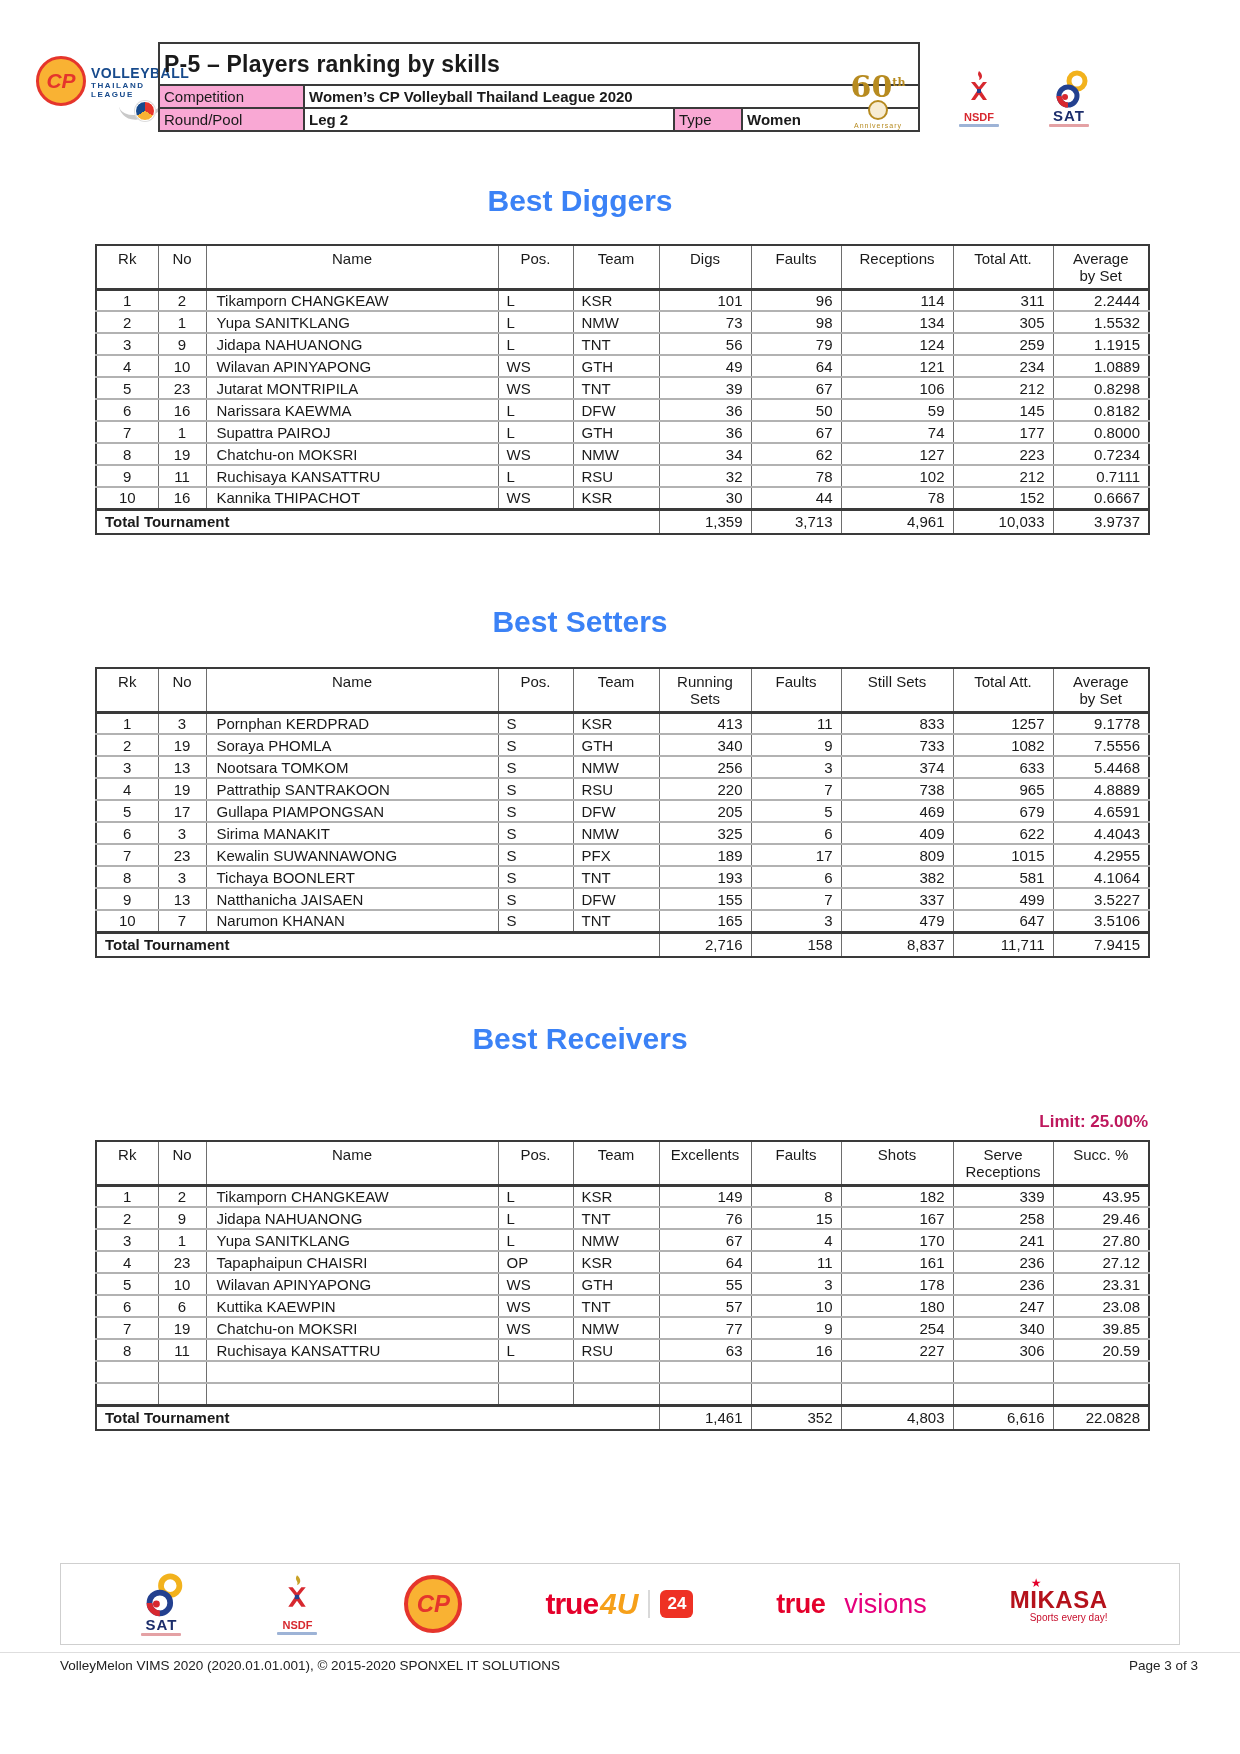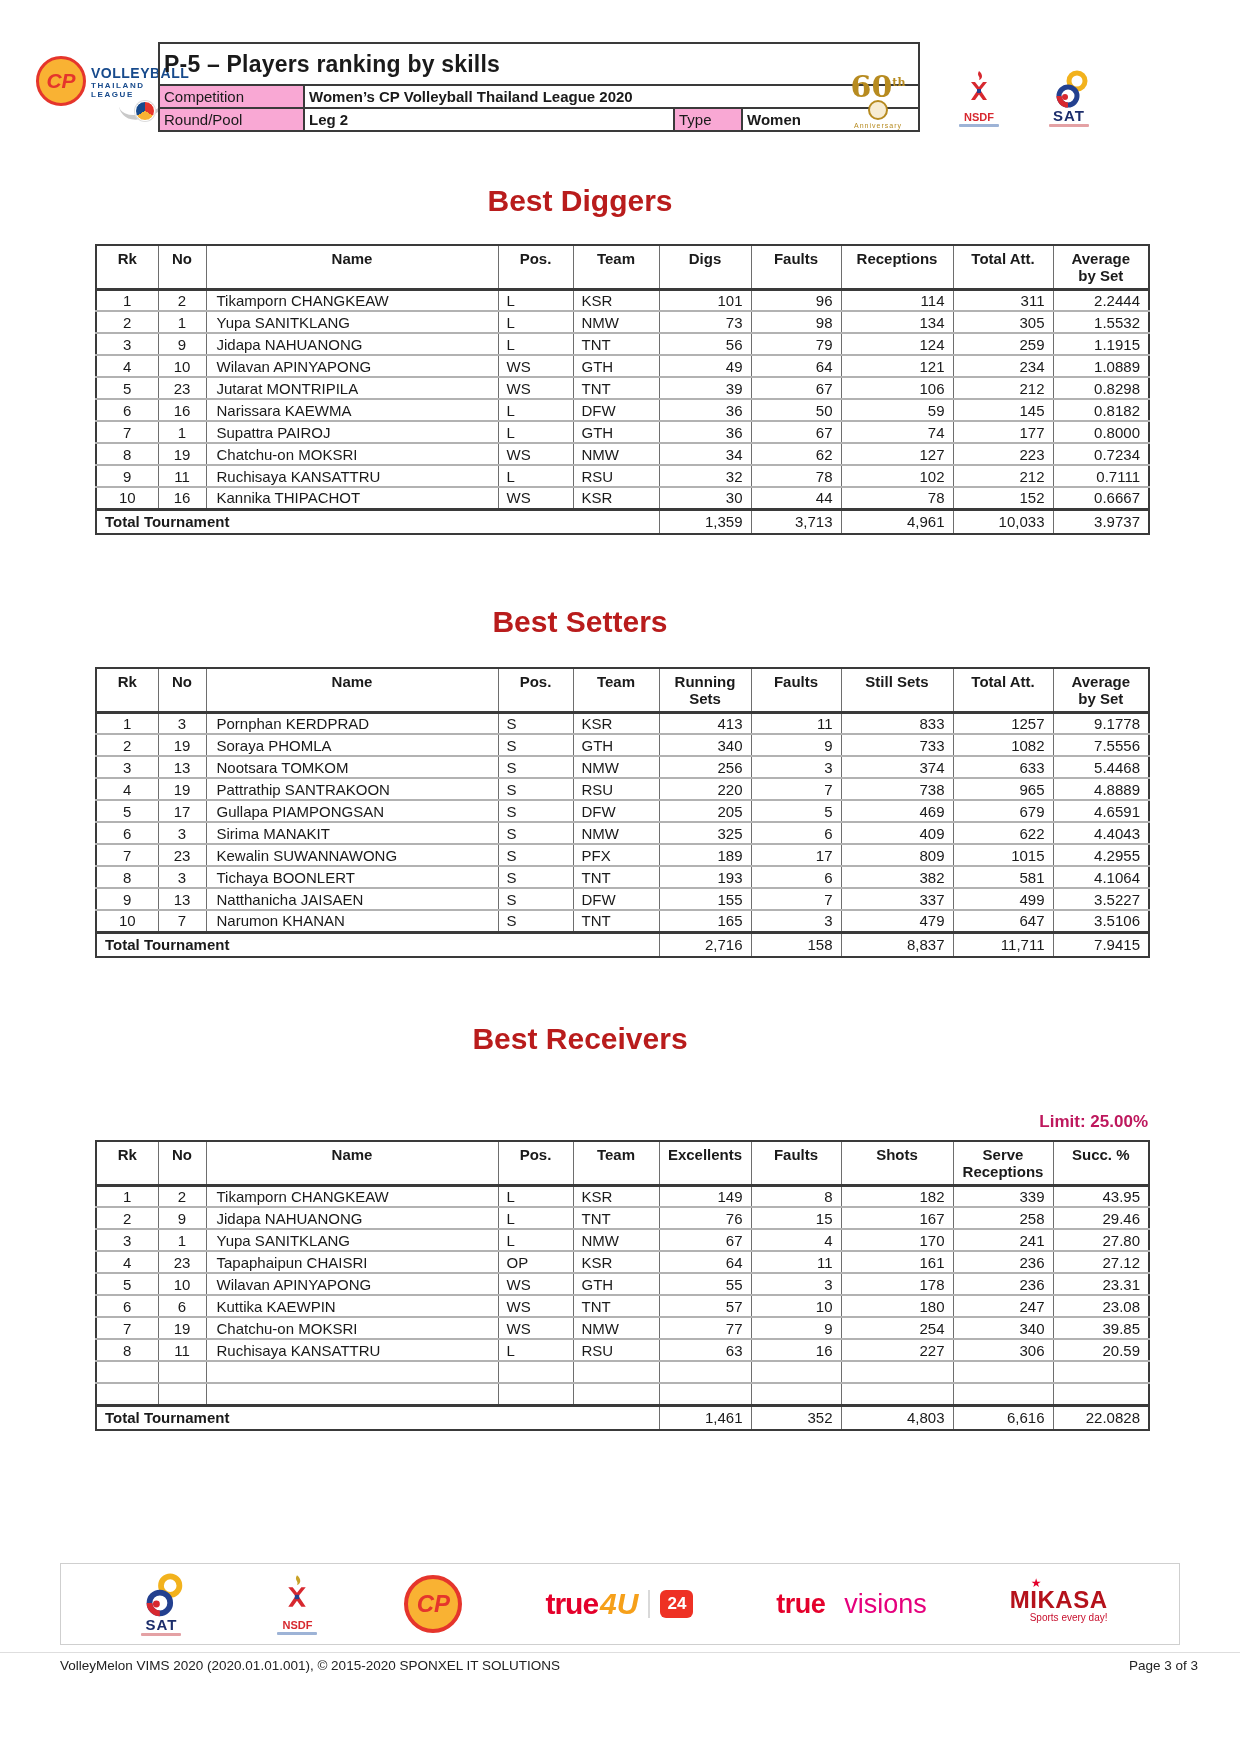--- a/index.html
+++ b/index.html
@@ -41,31 +41,31 @@
   .anniv-seal { width:20px; height:20px; margin:0 auto; border-radius:50%; border:2px solid #b78b20; background:#f7ecd2; }
   .anniv-cap { font-size:7px; letter-spacing:1px; margin-top:2px; }
   .org-ico { text-align:center; }
   .org-name-nsdf { font-size:11px; font-weight:bold; color:#d7282f; line-height:10px; }
   .tiny-bar { height:3px; background:#9db3d6; margin:2px auto 0; width:40px; border-radius:1px; }
   .tiny-bar.red { background:#e4a1a4; }
   .sat-name { font-size:15px; font-weight:bold; color:#1b2d6b; line-height:12px; letter-spacing:1px; }
 
   
   .title-wrap { width:1160px; text-align:center; }
-  .title-wrap h1 { margin:0; font-size:30px; font-weight:bold; color:#b91c1c; }
+  .title-wrap h1 { margin:0; font-size:30px; font-weight:bold; color:#3b82f6; }
   .tw1 { margin-top:24px; margin-bottom:26px; }
   .tw2 { margin-top:70px; margin-bottom:28px; }
   .tw3 { margin-top:64px; margin-bottom:0; }
   .limit-line { width:1053px; margin:56px 0 8px 95px; text-align:right; font-size:17px; font-weight:bold; color:#be185d; }
 
   
   table.stats { border-collapse:collapse; table-layout:fixed; width:1053px; margin-left:95px; border:2px solid #3a3a3a; }
   table.stats th {
     border-left:1px solid #6e6e6e; border-right:1px solid #6e6e6e; border-bottom:3px solid #3a3a3a;
-    font-size:15px; font-weight:bold; text-align:center; vertical-align:top; padding:4px 4px 2px;
+    font-size:15px; font-weight:normal; text-align:center; vertical-align:top; padding:4px 4px 2px;
     height:44px; white-space:pre-line; background:#fff;
   }
   table.stats td {
     border-left:1px solid #6e6e6e; border-right:1px solid #6e6e6e; border-top:2px solid #b2b2b2;
     font-size:15px; padding:0 8px; height:22px; background:#fff;
   }
   table.stats tbody tr:first-child td { border-top:none; }
   .a-left { text-align:left; } .a-center { text-align:center; } .a-right { text-align:right; }
   .name-cell { padding-left:10px !important; }
   table.stats tfoot td { border-top:3px solid #3a3a3a; height:25px; }

